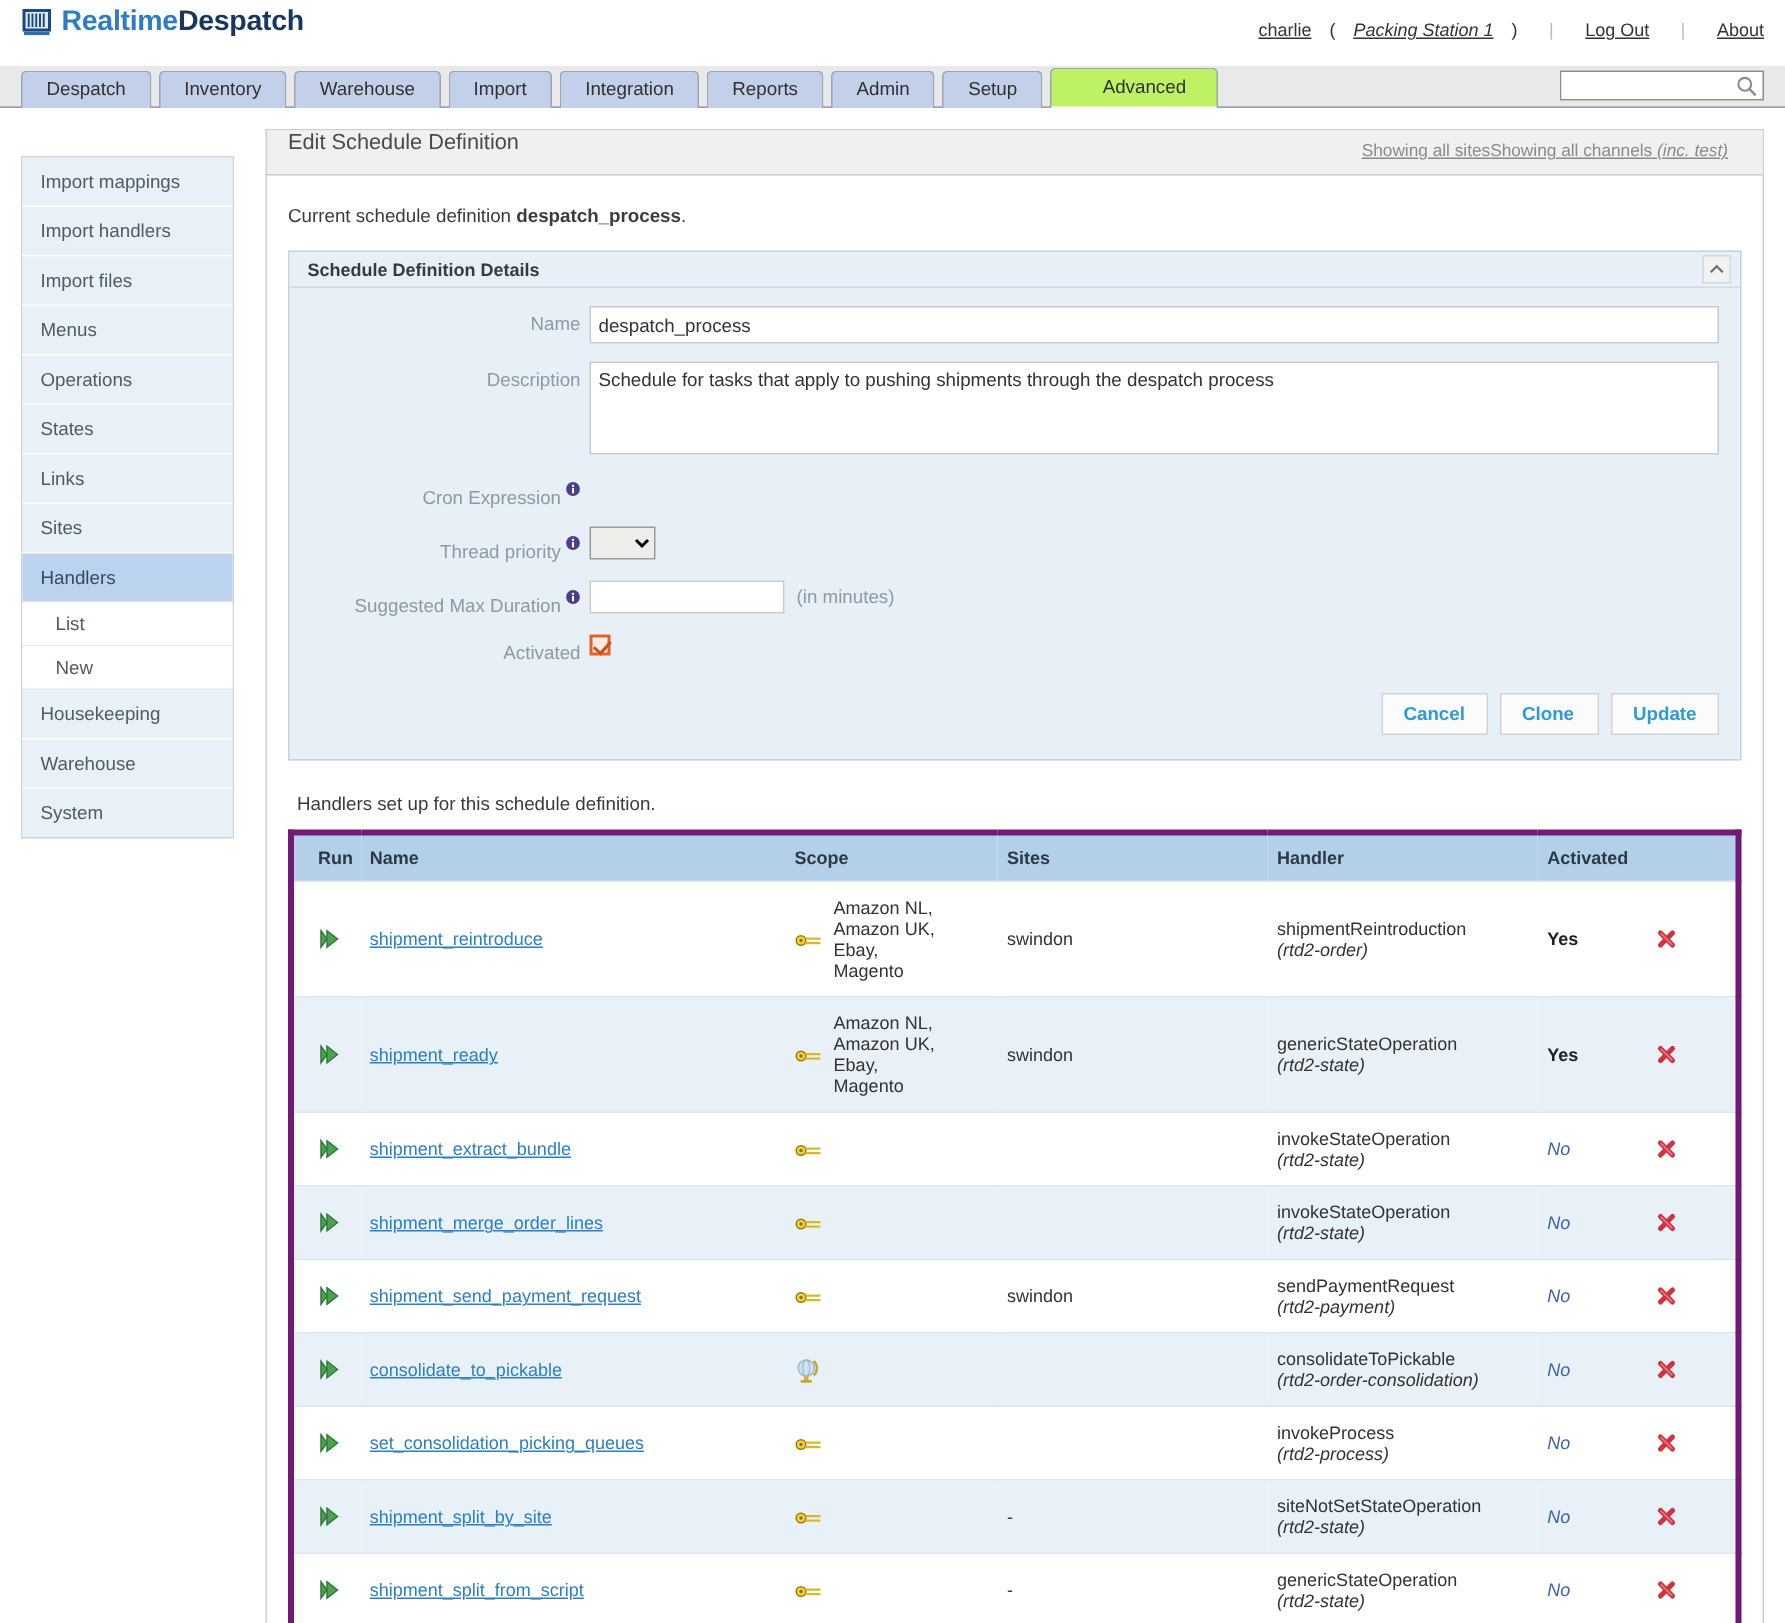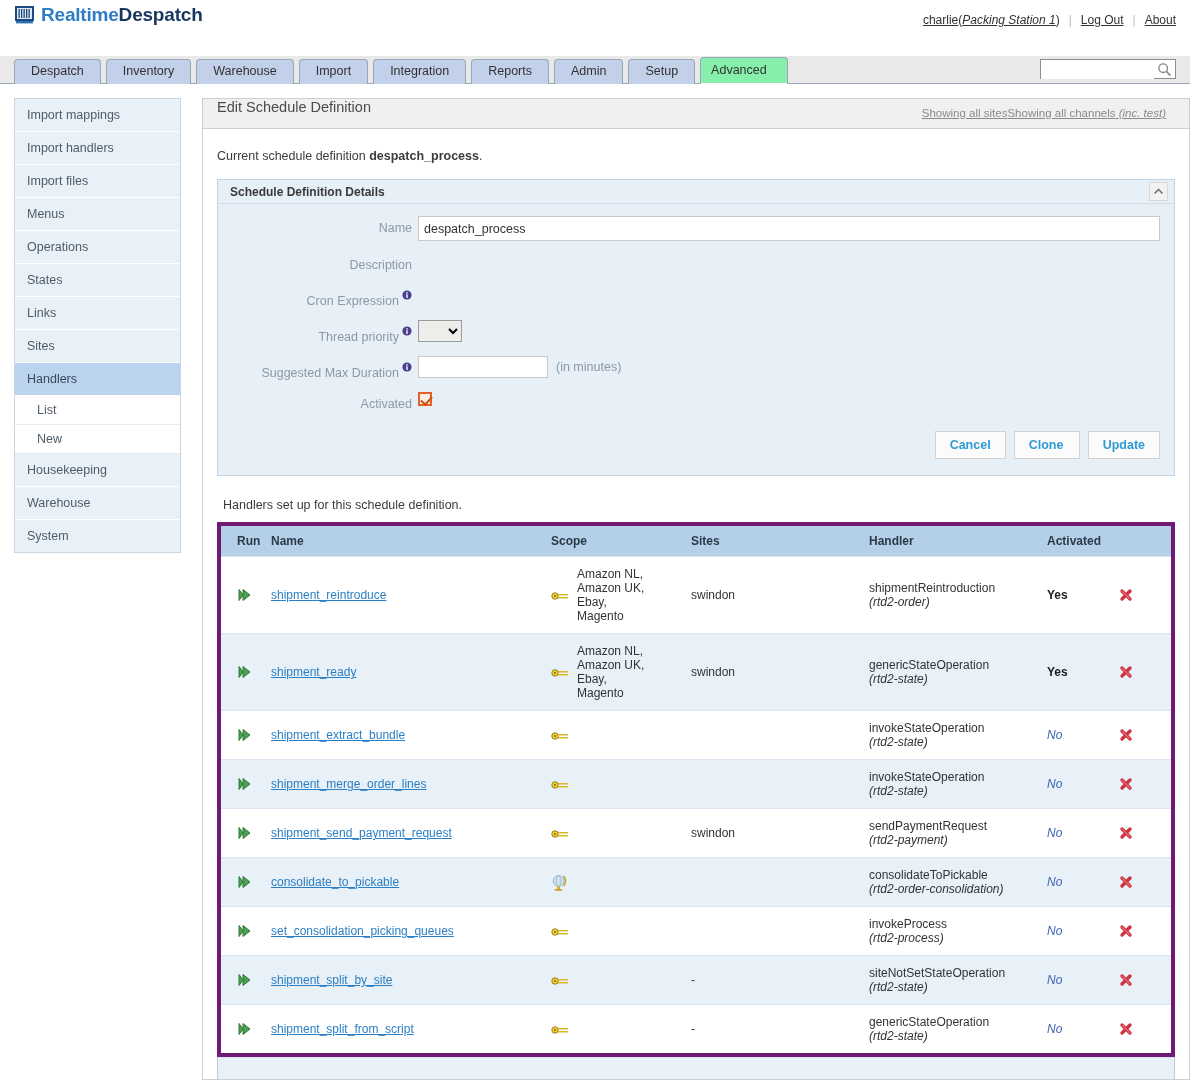--- a/index.html
+++ b/index.html
@@ -5,21 +5,21 @@
   * { box-sizing: border-box; }
   html, body {
     margin: 0; padding: 0;
     background: #ffffff;
     font-family: "Liberation Sans", sans-serif;
   }
   body { width: 1190px; height: 1082px; overflow: hidden; position: relative; }
 
   
   .app-header {
-    height: 56px;
+    height: 44px;
     position: relative;
     background: #ffffff;
   }
   .logo-wrap {
     position: absolute; left: 14px; top: 4px;
     display: flex; align-items: center; gap: 5px;
   }
   .logo-mark {
     width: 22px; height: 22px;
     position: relative;
@@ -27,21 +27,21 @@
   .logo-text {
     font-size: 19px; font-weight: bold; letter-spacing: -0.2px;
     white-space: nowrap;
   }
   .logo-text .lt-a { color: #2e7dc4; }
   .logo-text .lt-b { color: #18365e; }
 
   .userbar {
     position: absolute; right: 14px; top: 13px;
     font-size: 12px; color: #333;
-    display: flex; align-items: center; gap: 0px;
+    display: flex; align-items: center; gap: 12px;
     white-space: nowrap;
   }
   .userbar a { color: #333; text-decoration: underline; }
   .userbar .sep { color: #bbb; margin: 0 9px; }
   .userbar .station { font-style: italic; }
 
   
   .tabbar {
     position: relative;
     height: 28px;
@@ -63,23 +63,23 @@
     border-bottom: none;
     border-radius: 4px 4px 0 0;
     padding: 4px 16px 5px 16px;
     font-size: 12.5px;
     color: #313131;
     line-height: 15px;
     cursor: pointer;
     position: relative;
   }
   .tab.active {
-    background: #86efac;
+    background: #bef264;
     color: #313131;
-    padding: 5px 20px 6px 10px;
+    padding: 5px 20px 6px 34px;
     z-index: 3;
   }
   .tab.active::after {
     content: ""; position: absolute; left: 0; right: 0; bottom: -1px;
     height: 2px; background: #ffffff;
   }
   .searchbox {
     position: absolute; right: 14px; top: 3px;
     width: 136px; height: 20px;
     background: #ffffff;
@@ -91,25 +91,26 @@
     width: 15px; height: 15px;
   }
 
   
   .page {
     display: flex;
     align-items: flex-start;
     padding-top: 14px;
   }
   .sidebar {
-    width: 167px;
+    width: 142px;
     margin-left: 14px;
     border: 1px solid #c9d6e2;
     background: #fef9c3;
     flex: none;
+    margin-top: 18px;
   }
   .side-item {
     padding: 9px 12px;
     font-size: 12.5px;
     color: #4f5b66;
     background: #e9f1f8;
     border-bottom: 1px solid #ffffff;
     cursor: pointer;
   }
   .side-item:last-child { border-bottom: none; }
@@ -413,20 +414,23 @@
 
         <div class="frow">
           <div class="flabel">Name</div>
           <div class="fctl">
             <input class="txt" type="text" value="despatch_process" style="">
           </div>
         </div>
 
         <div class="frow">
           <div class="flabel">Description</div>
+          <div class="fctl">
+            <textarea class="ta" style="">Schedule for tasks that apply to pushing shipments through the despatch process</textarea>
+          </div>
         </div>
 
         <div class="frow">
           <div class="flabel"><span>Cron Expression</span><span class="info-i"><svg width="10" height="10" viewBox="0 0 10 10">
                   <circle cx="5" cy="5" r="4.6" fill="#4b3e8e"></circle>
                   <rect x="4.3" y="2.2" width="1.4" height="1.4" fill="#fff"></rect>
                   <rect x="4.3" y="4.3" width="1.4" height="3.6" fill="#fff"></rect>
                 </svg></span></div>
         </div>
 

